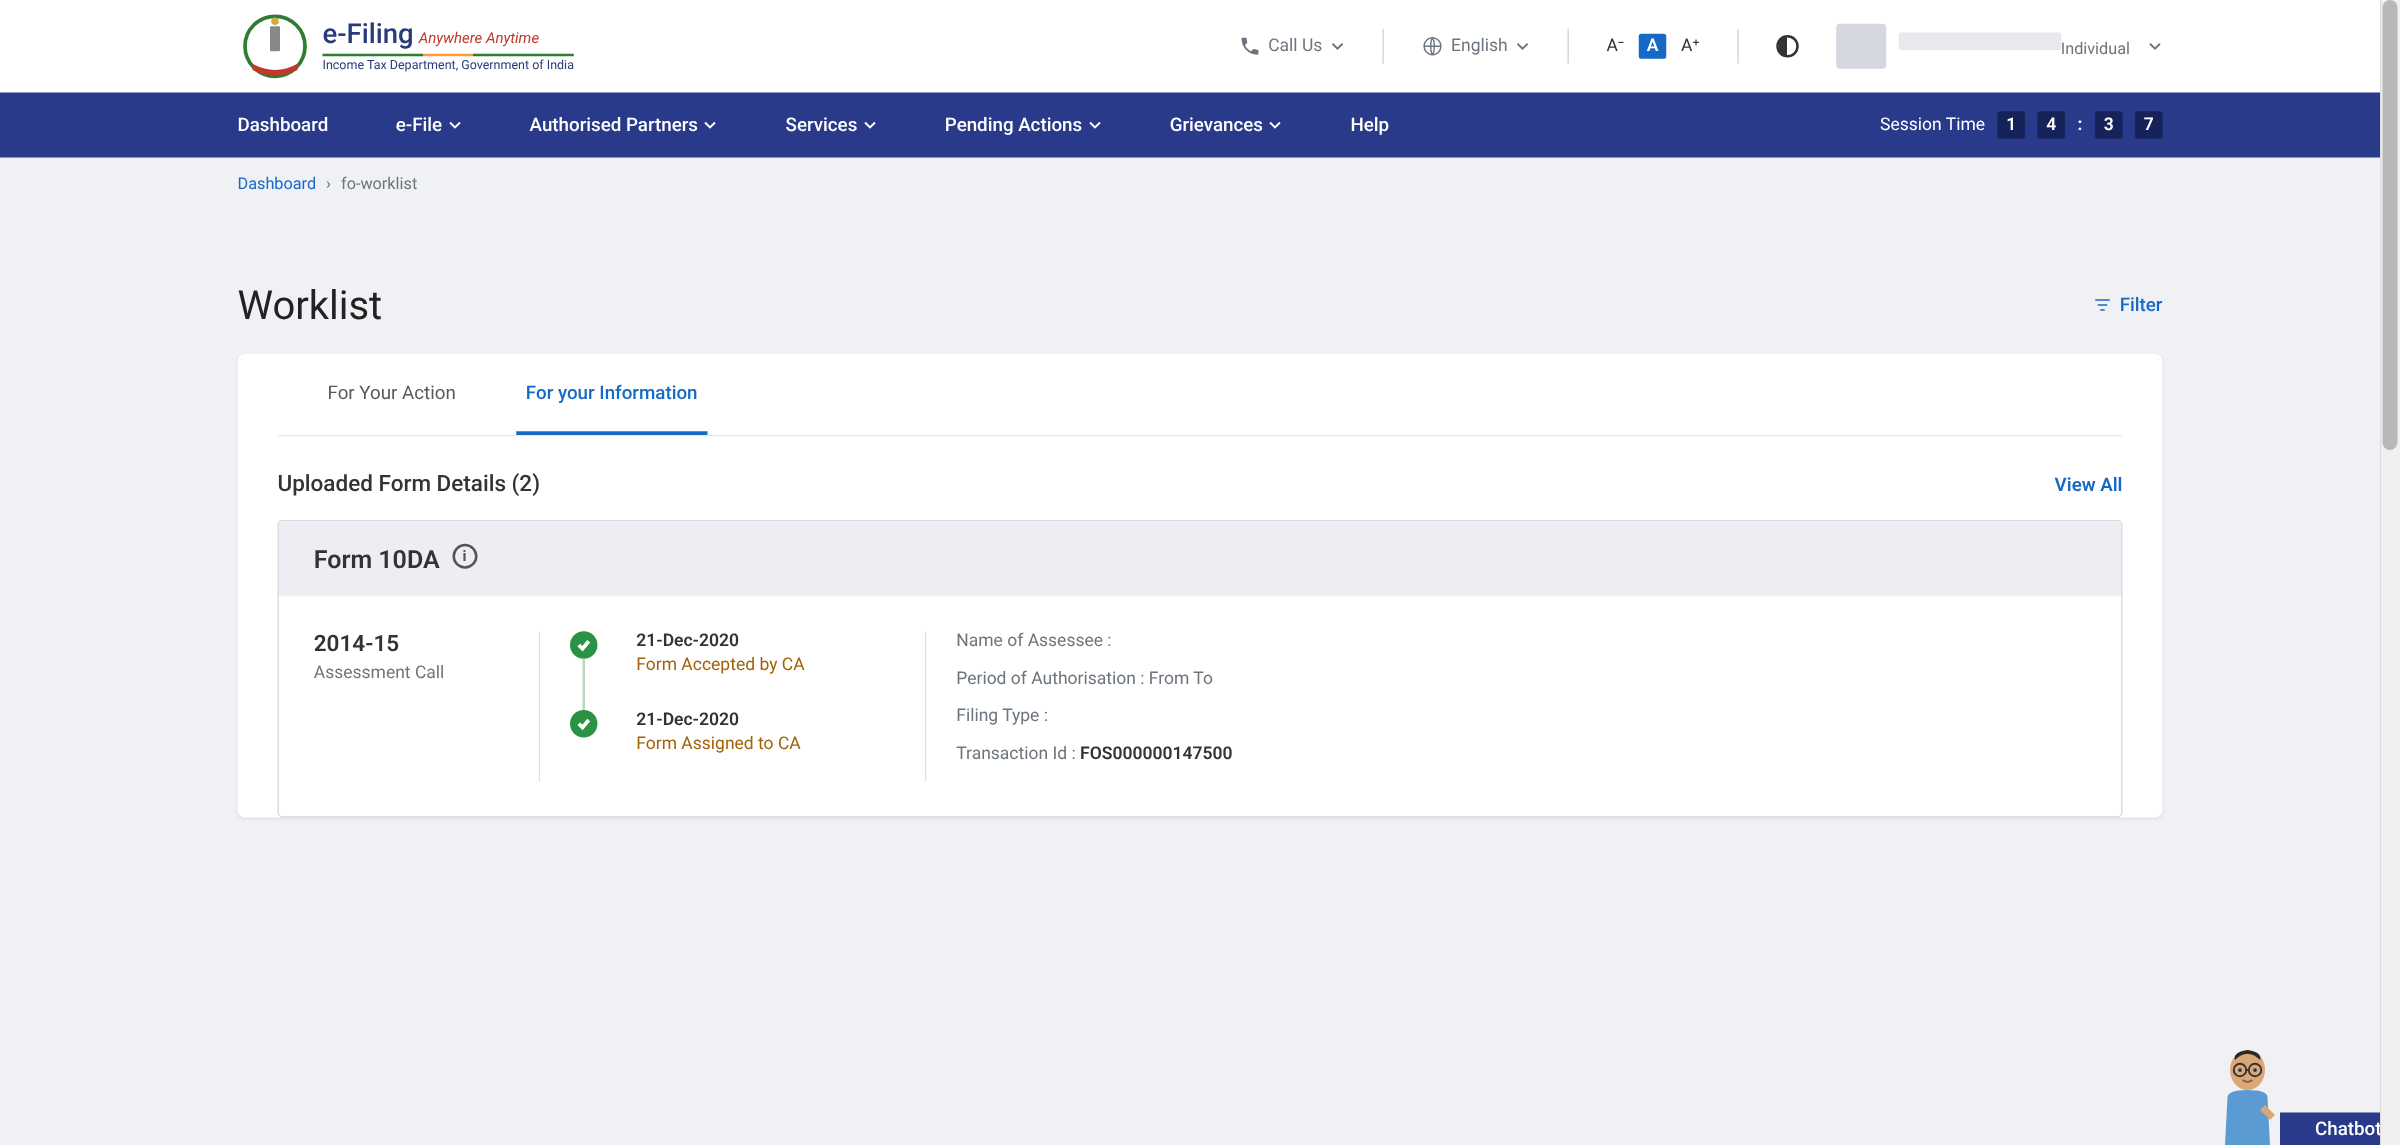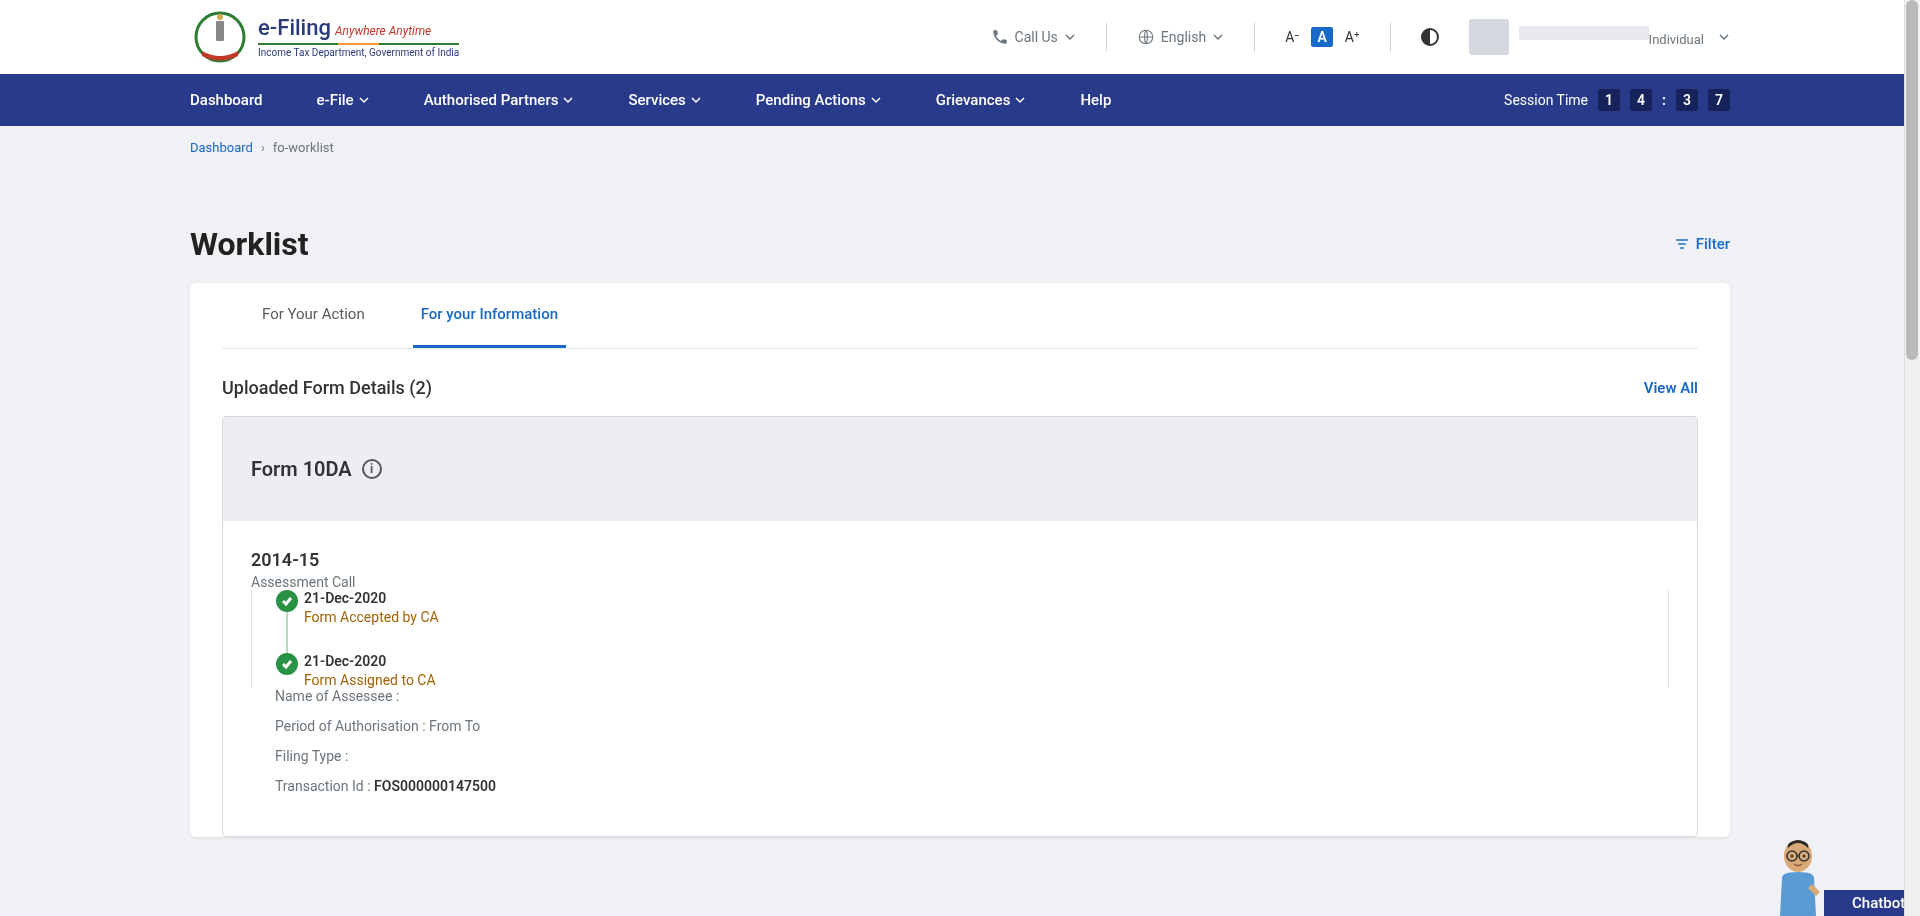--- a/index.html
+++ b/index.html
@@ -38,48 +38,48 @@
     .nav-right { margin-left: auto; display: flex; align-items: center; gap: 10px; color: #fff; font-size: 14px; }
     .time-digit { background: #16235a; color: #fff; padding: 3px 7px; font-weight: 600; font-size: 14px; border-radius: 2px; }
     .time-colon { color: #fff; font-weight: bold; }
 
     
     .breadcrumb { padding: 14px 190px; font-size: 13px; color: #6c757d; display: flex; align-items: center; gap: 8px; }
     .breadcrumb a { color: #1769c7; text-decoration: none; }
     
     
     .title-row { padding: 56px 190px 20px; display: flex; align-items: center; justify-content: space-between; }
-    .page-title { font-size: 32px; font-weight: 700; color: #222; }
+    .page-title { font-size: 32px; font-weight: 400; color: #222; }
     .filter-btn { display: flex; align-items: center; gap: 6px; color: #1769c7; font-size: 15px; font-weight: 500; cursor: pointer; }
     
     
     .card { margin: 0 190px; background: #fff; border-radius: 6px; box-shadow: 0 1px 3px rgba(0,0,0,0.08); padding: 0; }
     .tabs { display: flex; gap: 40px; padding: 0 32px; border-bottom: 1px solid #e8e9ed; margin: 0 32px; }
     .tab { padding: 22px 8px; font-size: 15px; color: #5a5a5a; cursor: pointer; border-bottom: 3px solid transparent; }
     .tab.active { color: #1769c7; font-weight: 500; border-bottom-color: #1769c7; }
     
     .section-header { display: flex; justify-content: space-between; align-items: center; padding: 28px 32px 18px; }
     .section-title { font-size: 18px; color: #333; font-weight: 500; }
     .view-all { color: #1769c7; font-size: 15px; font-weight: 600; cursor: pointer; }
     
     .form-card { margin: 0 32px 32px; border: 1px solid #d6d8df; border-radius: 4px; overflow: hidden; }
-    .form-card-header { background: #eceef3; padding: 40px 28px; display: flex; align-items: center; gap: 10px; }
+    .form-card-header { background: #eceef3; padding: 18px 28px; display: flex; gap: 10px; }
     .form-name { font-size: 20px; font-weight: 600; color: #333; }
     .info-icon { width: 20px; height: 20px; border: 2px solid #555; border-radius: 50%; display: inline-flex; align-items: center; justify-content: center; font-size: 12px; font-weight: 700; color: #555; }
     
-    .form-card-body { display: flex; padding: 28px; gap: 0; flex-direction: column; }
+    .form-card-body { display: flex; padding: 28px; gap: 0; }
     .body-col { padding: 0 24px; }
     .body-col:first-child { padding-left: 0; min-width: 180px; }
     .body-col:nth-child(2) { border-left: 1px solid #e0e0e0; border-right: 1px solid #e0e0e0; min-width: 310px; }
     .body-col:nth-child(3) { flex: 1; }
     
     .ay-value { font-size: 18px; font-weight: 600; color: #333; }
     .ay-label { font-size: 14px; color: #6c757d; margin-top: 4px; }
     
-    .timeline-item { display: flex; gap: 6px; margin-bottom: 28px; position: relative; }
+    .timeline-item { display: flex; gap: 31px; margin-bottom: 28px; position: relative; }
     .timeline-item:last-child { margin-bottom: 0; }
     .timeline-dot { width: 22px; height: 22px; background: #2a9244; border-radius: 50%; display: flex; align-items: center; justify-content: center; flex-shrink: 0; }
     .timeline-item:not(:last-child) .timeline-dot::after { content: ''; position: absolute; left: 10px; top: 22px; width: 2px; height: 44px; background: #b8d8c2; }
     .timeline-text .tl-date { font-size: 14px; font-weight: 600; color: #333; }
     .timeline-text .tl-label { font-size: 14px; color: #a16207; margin-top: 3px; }
     
     .detail-row { font-size: 14px; color: #6c757d; margin-bottom: 14px; }
     .detail-row b { color: #333; font-weight: 600; }
     
     

